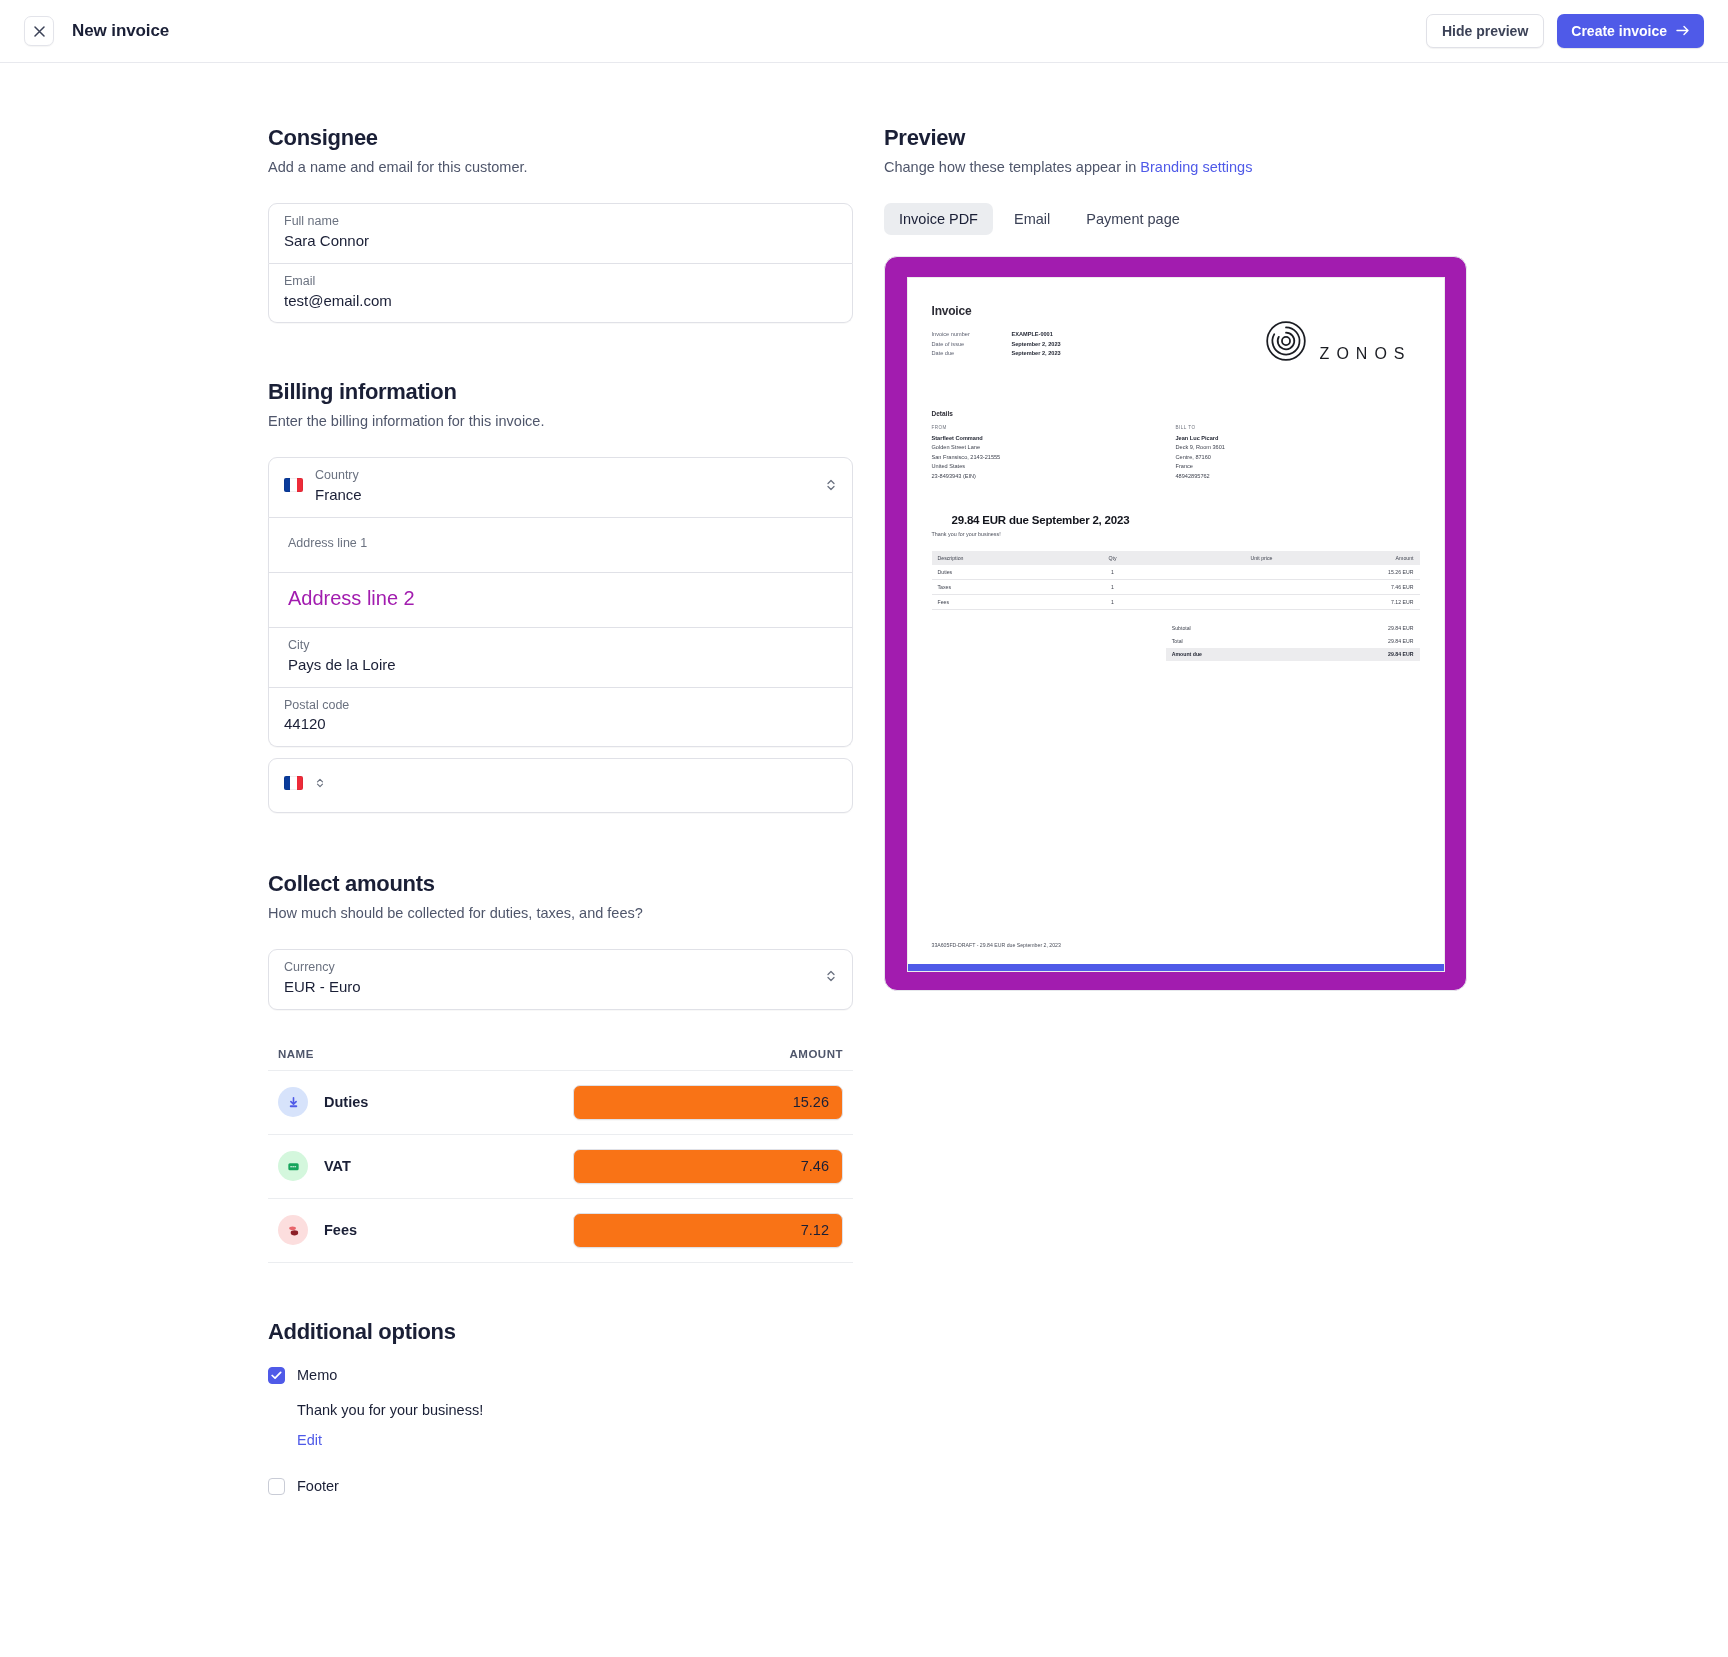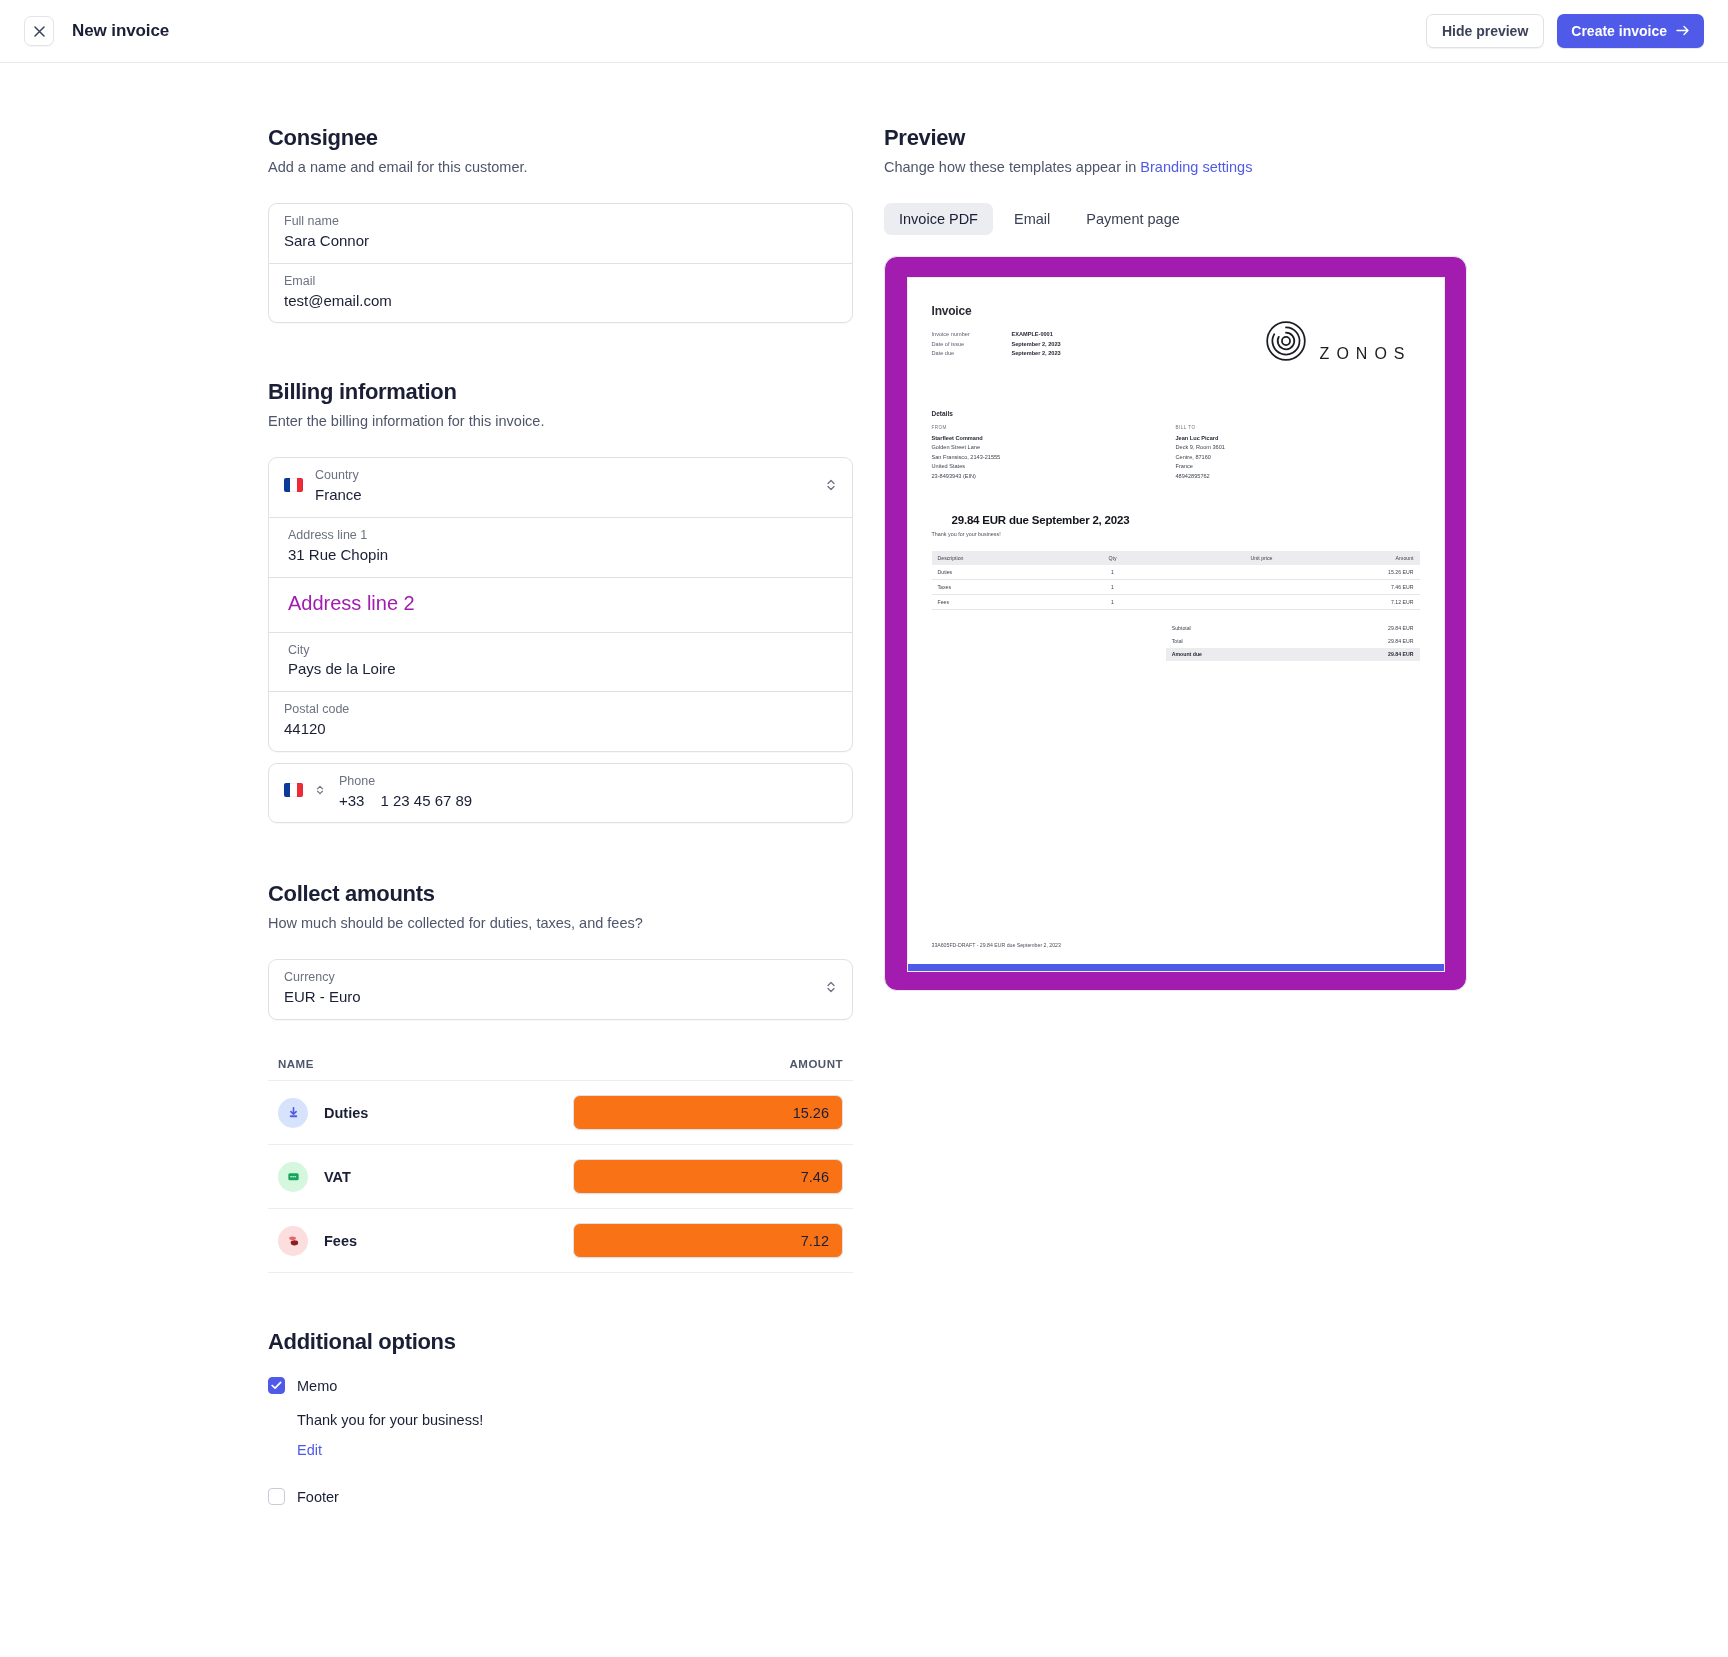--- a/index.html
+++ b/index.html
@@ -318,21 +318,20 @@
           <span class="chev">
             <svg width="12" height="16" viewBox="0 0 12 16">
                 <path d="M3 6.5 L6 3.5 L9 6.5 M3 9.5 L6 12.5 L9 9.5" stroke="#6b7280" stroke-width="1.3" fill="none" stroke-linecap="round" stroke-linejoin="round"></path>
               </svg>
           </span>
         </div>
 
         <div class="field mid">
           <div class="field-body">
             <span class="field-label">Address line 1</span>
-            <span class="field-value">31 Rue Chopin</span>
           </div>
         </div>
 
         <div class="field mid">
           <div class="field-body">
             <span class="field-placeholder">Address line 2</span>
           </div>
         </div>
 
         <div class="field mid">
@@ -350,26 +349,20 @@
         </div>
       </div>
 
       <div class="field single" style="margin-top:11px">
         <span class="flag"><span class="flag-fr"></span></span>
         <span style="margin-right:14px;">
           <svg width="10" height="14" viewBox="0 0 10 14">
               <path d="M2.5 5.8 L5 3.3 L7.5 5.8 M2.5 8.2 L5 10.7 L7.5 8.2" stroke="#6b7280" stroke-width="1.2" fill="none" stroke-linecap="round" stroke-linejoin="round"></path>
             </svg>
         </span>
-        <div class="field-body">
-          <span class="field-label">Phone</span>
-          <span class="field-value">
-            <span class="phone-prefix">+33</span><span>1 23 45 67 89</span>
-          </span>
-        </div>
       </div>
     </div>
 
     <div style="margin-top:58px">
       <div class="section-title">Collect amounts</div>
       <div class="section-sub">How much should be collected for duties, taxes, and fees?</div>
 
       <div class="field single" style="margin-top:28px">
         <div class="field-body">
           <span class="field-label">Currency</span>

